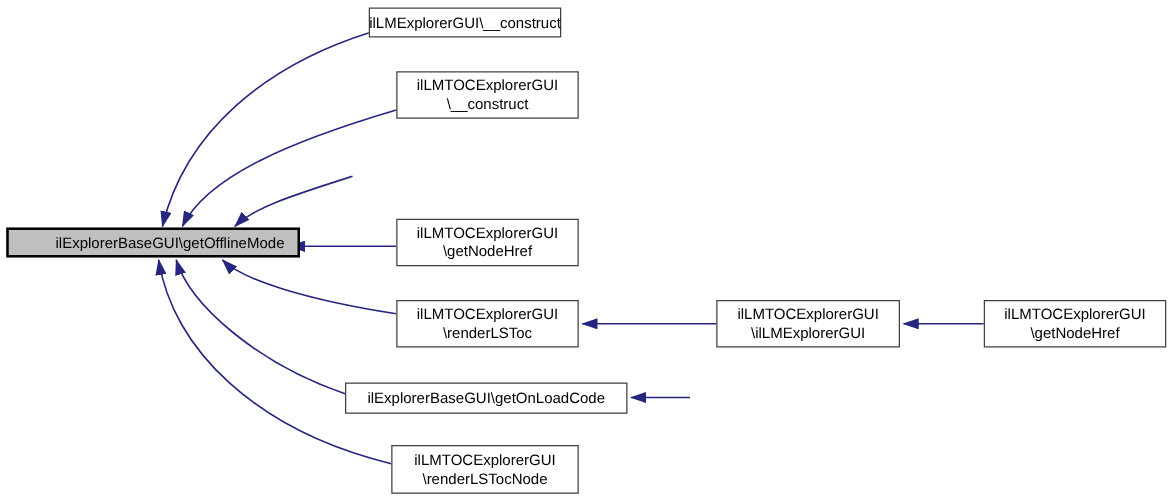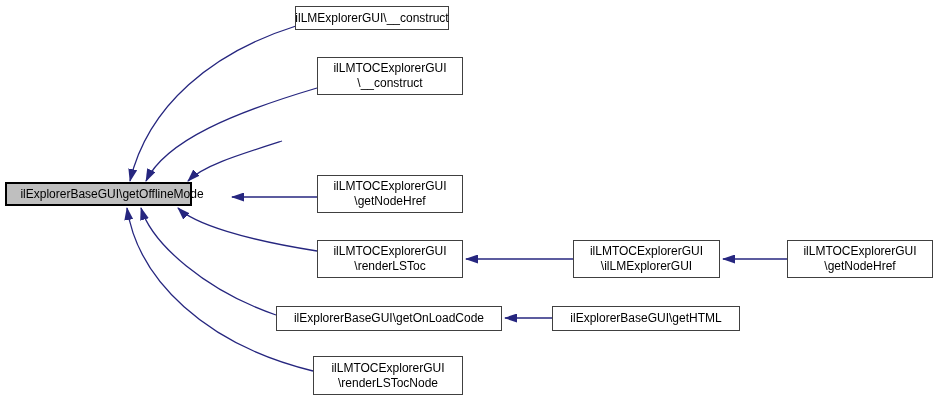--- a/index.html
+++ b/index.html
@@ -69,21 +69,21 @@
     <path class="edge" marker-end="url(#arrowhead)" d="M 282,141 C 235,156 203,166 188,181"></path>
     <path class="edge" marker-end="url(#arrowhead)" d="M 317,197 C 288,197 258,197 232,197"></path>
     <path class="edge" marker-end="url(#arrowhead)" d="M 317,251 C 246,240 194,224 178,208"></path>
     <path class="edge" marker-end="url(#arrowhead)" d="M 276,315 C 206,291 152,244 141,208"></path>
     <path class="edge" marker-end="url(#arrowhead)" d="M 313,371 C 206,345 138,280 127,208"></path>
     <path class="edge" marker-end="url(#arrowhead)" d="M 573,259 L 466,259"></path>
     <path class="edge" marker-end="url(#arrowhead)" d="M 787,259 L 723,259"></path>
     <path class="edge" marker-end="url(#arrowhead)" d="M 552,318 L 505,318"></path>
   </svg>
 
-  <div class="node main" style="left:5px; top:182px; width:187px; height:24px;padding-left:27px;">
+  <div class="node main" style="left:5px; top:182px; width:235px; height:24px;padding-left:27px;">
     <span>ilExplorerBaseGUI\getOfflineMode</span>
   </div>
 
   <div class="node" style="left:295px; top:6px; width:154px; height:24px;">
     <span>ilLMExplorerGUI\__construct</span>
   </div>
 
   <div class="node" style="left:317px; top:57px; width:146px; height:38px;">
     <span>ilLMTOCExplorerGUI</span>
     <span>\__construct</span>
@@ -107,22 +107,19 @@
   <div class="node" style="left:313px; top:356px; width:150px; height:39px;">
     <span>ilLMTOCExplorerGUI</span>
     <span>\renderLSTocNode</span>
   </div>
 
   <div class="node" style="left:573px; top:240px; width:147px; height:38px;">
     <span>ilLMTOCExplorerGUI</span>
     <span>\ilLMExplorerGUI</span>
   </div>
 
-  <div class="node" style="left:552px; top:306px; width:188px; height:25px;">
-    <span>ilExplorerBaseGUI\getHTML</span>
-  </div>
 
   <div class="node" style="left:787px; top:240px; width:146px; height:38px;">
     <span>ilLMTOCExplorerGUI</span>
     <span>\getNodeHref</span>
   </div>
 
 </div>
 
 </body></html>

